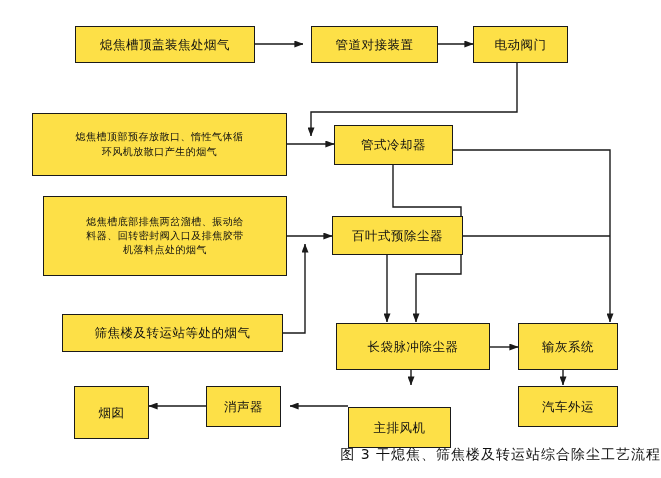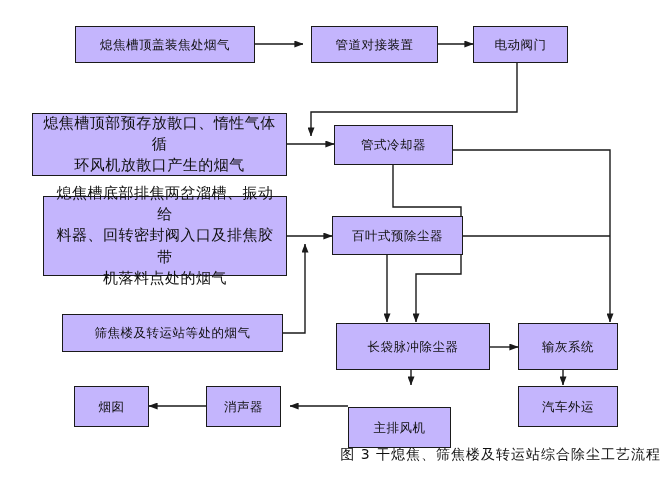--- a/index.html
+++ b/index.html
@@ -25,36 +25,36 @@
     left: 0;
     top: 0;
     width: 661px;
     height: 478px;
     pointer-events: none;
   }
   .node {
     position: absolute;
     box-sizing: border-box;
     border: 1.6px solid #1a1a1a;
-    background: #c4b5fd;
+    background: #fde047;
     display: flex;
     align-items: center;
     justify-content: center;
     text-align: center;
     line-height: 1.42;
     letter-spacing: 0.5px;
     color: #101010;
     z-index: 2;
   }
   .node span {
     display: block;
     padding: 0 5px;
   }
   .n-md { font-size: 12.5px; }
-  .n-multi { font-size: 15px; align-items: center; }
+  .n-multi { font-size: 10px; align-items: center; }
   .caption {
     position: absolute;
     left: 0;
     top: 446px;
     width: 661px;
     text-align: right;
     font-size: 14px;
     letter-spacing: 1px;
     color: #101010;
   }
@@ -140,21 +140,21 @@
   </div>
 
   <div class="node n-md" style="left:336px; top:323px; width:154px; height:47px;">
     <span>长袋脉冲除尘器</span>
   </div>
 
   <div class="node n-md" style="left:518px; top:323px; width:100px; height:47px;">
     <span>输灰系统</span>
   </div>
 
-  <div class="node n-md" style="left:74px; top:386px; width:75px; height:41px;">
+  <div class="node n-md" style="left:74px; top:386px; width:75px; height:53px;">
     <span>烟囱</span>
   </div>
 
   <div class="node n-md" style="left:206px; top:386px; width:75px; height:41px;">
     <span>消声器</span>
   </div>
 
   <div class="node n-md" style="left:348px; top:386px; width:103px; height:41px;margin-top:21px;">
     <span>主排风机</span>
   </div>

